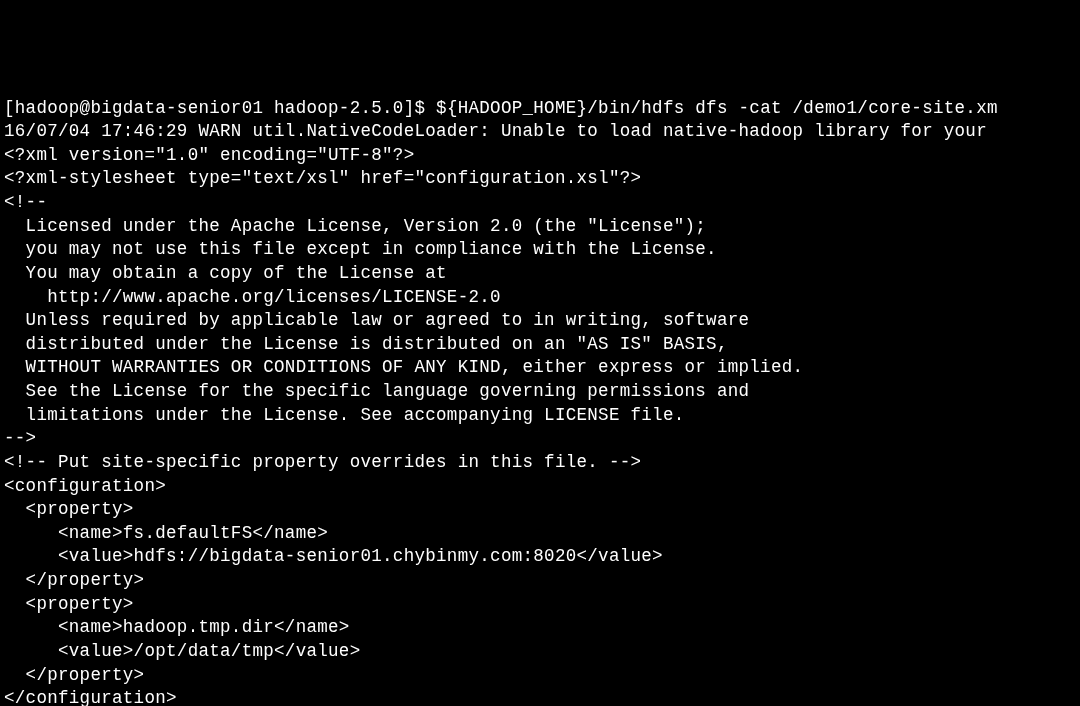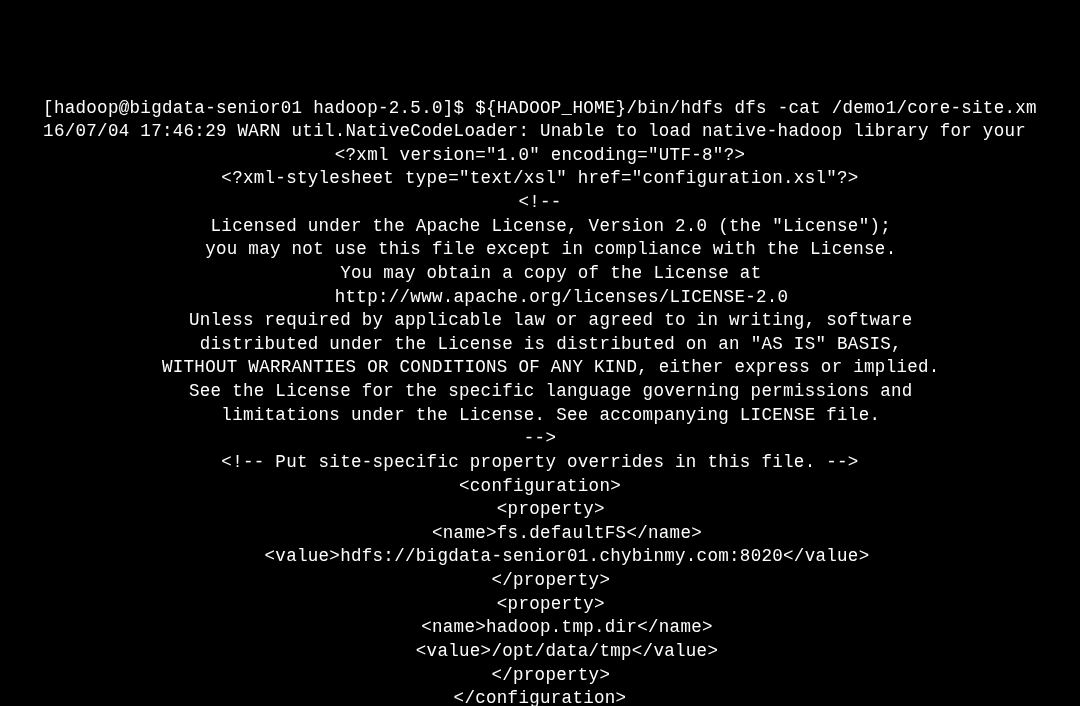--- a/index.html
+++ b/index.html
@@ -19,21 +19,20 @@
       overflow: hidden;
       white-space: pre;
       letter-spacing: 0.3px;
     }
     .terminal {
       width: 100%;
       height: 100%;
     }
     .line {
       display: block;
-      text-align: center;
     }
   </style>
 </head>
 <body>
 
 
 
 <div class="terminal"><span class="line"><span>[hadoop@bigdata-senior01 hadoop-2.5.0]$ </span><span>${HADOOP_HOME}/bin/hdfs dfs -cat /demo1/core-site.xm</span></span><span class="line">16/07/04 17:46:29 WARN util.NativeCodeLoader: Unable to load native-hadoop library for your </span><span class="line">&lt;?xml version="1.0" encoding="UTF-8"?&gt;</span><span class="line">&lt;?xml-stylesheet type="text/xsl" href="configuration.xsl"?&gt;</span><span class="line">&lt;!--</span><span class="line">  Licensed under the Apache License, Version 2.0 (the "License");</span><span class="line">  you may not use this file except in compliance with the License.</span><span class="line">  You may obtain a copy of the License at</span><span class="line"></span><span class="line">    http://www.apache.org/licenses/LICENSE-2.0</span><span class="line"></span><span class="line">  Unless required by applicable law or agreed to in writing, software</span><span class="line">  distributed under the License is distributed on an "AS IS" BASIS,</span><span class="line">  WITHOUT WARRANTIES OR CONDITIONS OF ANY KIND, either express or implied.</span><span class="line">  See the License for the specific language governing permissions and</span><span class="line">  limitations under the License. See accompanying LICENSE file.</span><span class="line">--&gt;</span><span class="line"></span><span class="line">&lt;!-- Put site-specific property overrides in this file. --&gt;</span><span class="line"></span><span class="line">&lt;configuration&gt;</span><span class="line">  &lt;property&gt;</span><span class="line">     &lt;name&gt;fs.defaultFS&lt;/name&gt;</span><span class="line">     &lt;value&gt;hdfs://bigdata-senior01.chybinmy.com:8020&lt;/value&gt;</span><span class="line">  &lt;/property&gt;</span><span class="line">  &lt;property&gt;</span><span class="line">     &lt;name&gt;hadoop.tmp.dir&lt;/name&gt;</span><span class="line">     &lt;value&gt;/opt/data/tmp&lt;/value&gt;</span><span class="line">  &lt;/property&gt;</span><span class="line">&lt;/configuration&gt;</span></div>
 
 

